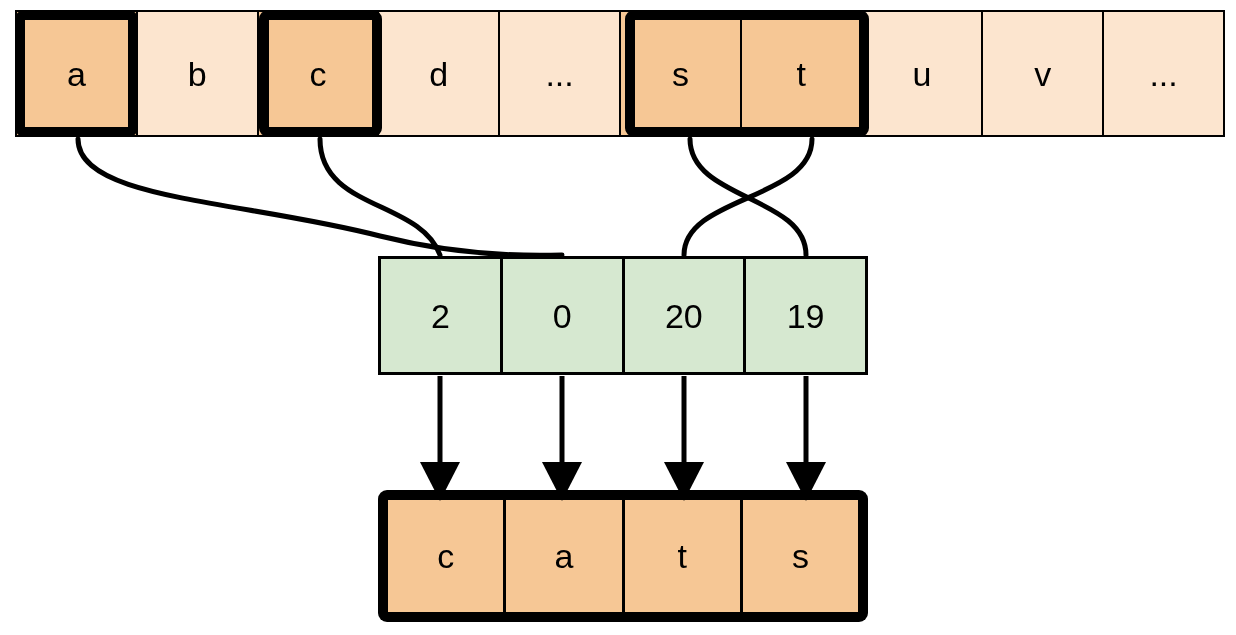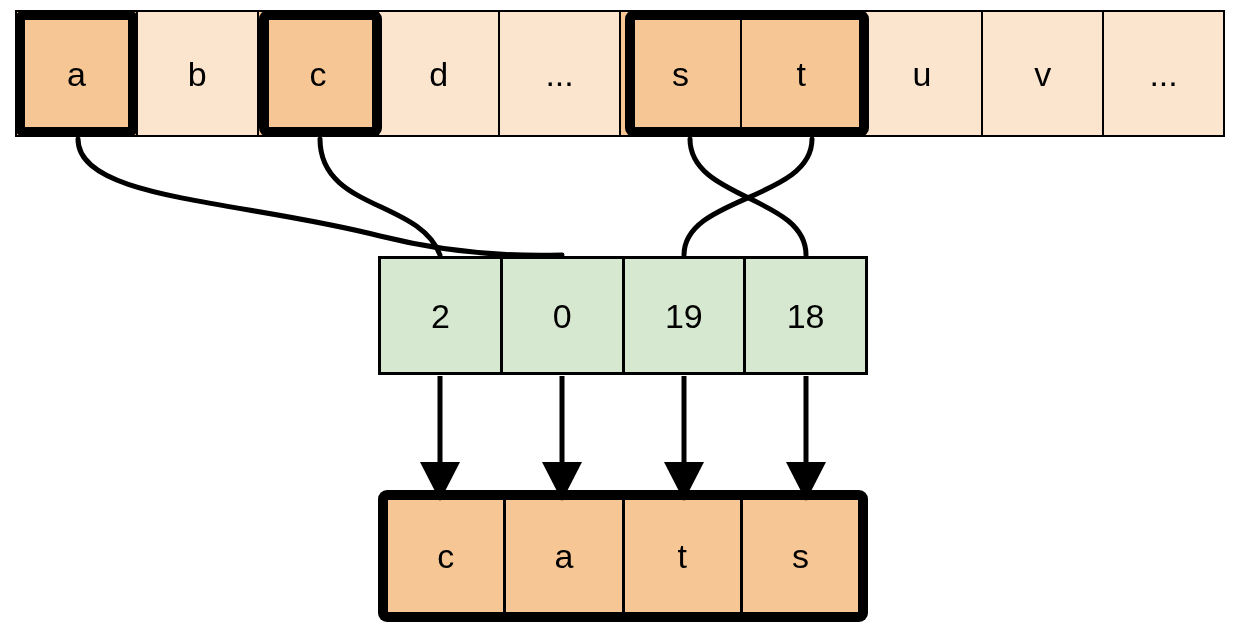--- a/index.html
+++ b/index.html
@@ -165,24 +165,24 @@
   <div class="hl-outline" style="left:625px; width:244px;"></div>
 
   <div id="index-array">
     <div class="index-cell">
       <span class="cell-label">2</span>
     </div>
     <div class="index-cell">
       <span class="cell-label">0</span>
     </div>
     <div class="index-cell">
+      <span class="cell-label">20</span>
+    </div>
+    <div class="index-cell">
       <span class="cell-label">19</span>
-    </div>
-    <div class="index-cell">
-      <span class="cell-label">18</span>
     </div>
   </div>
 
   <div id="output-row">
     <div class="out-cell">
       <span class="cell-label">c</span>
     </div>
     <div class="out-cell">
       <span class="cell-label">a</span>
     </div>

